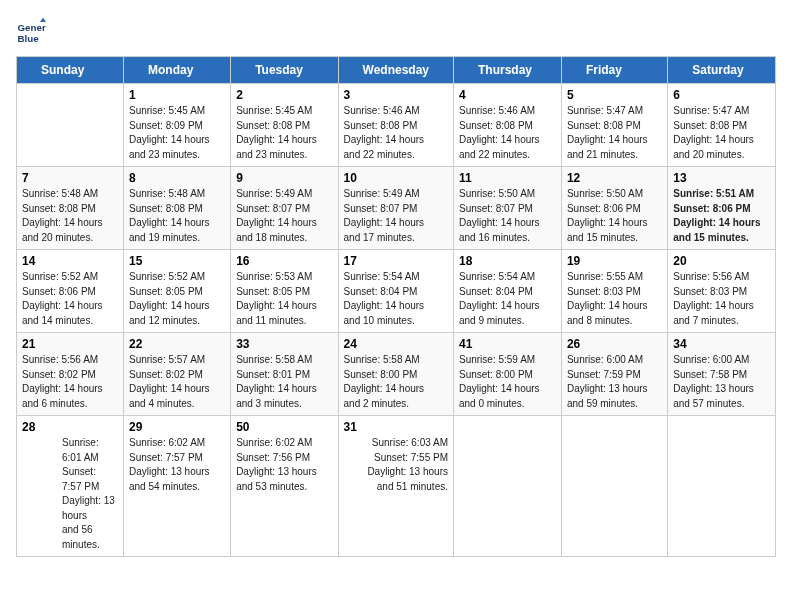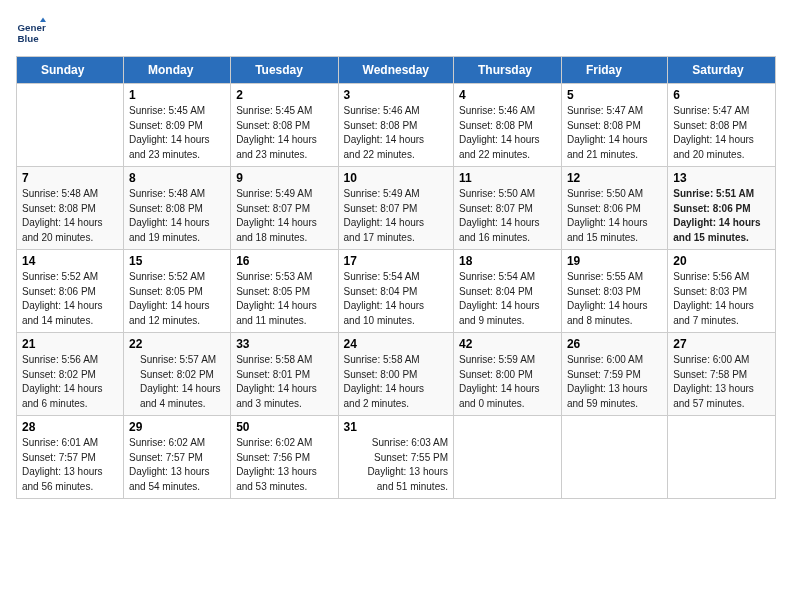--- a/index.html
+++ b/index.html
@@ -257,65 +257,65 @@
       <tr>
         <td>
           <span class="day-num">21</span>
           <div class="day-info" style="white-space: pre-line;">Sunrise: 5:56 AM
 Sunset: 8:02 PM
 Daylight: 14 hours
 and 6 minutes.</div>
         </td>
         <td>
           <span class="day-num">22</span>
-          <div class="day-info" style="white-space: pre-line; margin-left: 11px;">Sunrise: 5:57 AM
+          <div class="day-info" style="white-space: pre-line;">Sunrise: 5:57 AM
 Sunset: 8:02 PM
 Daylight: 14 hours
 and 4 minutes.</div>
         </td>
         <td>
           <span class="day-num">33</span>
           <div class="day-info" style="white-space: pre-line;">Sunrise: 5:58 AM
 Sunset: 8:01 PM
 Daylight: 14 hours
 and 3 minutes.</div>
         </td>
         <td>
           <span class="day-num">24</span>
           <div class="day-info" style="white-space: pre-line;">Sunrise: 5:58 AM
 Sunset: 8:00 PM
 Daylight: 14 hours
 and 2 minutes.</div>
         </td>
         <td>
-          <span class="day-num">42</span>
+          <span class="day-num">41</span>
           <div class="day-info" style="white-space: pre-line;">Sunrise: 5:59 AM
 Sunset: 8:00 PM
 Daylight: 14 hours
 and 0 minutes.</div>
         </td>
         <td>
           <span class="day-num">26</span>
           <div class="day-info" style="white-space: pre-line;">Sunrise: 6:00 AM
 Sunset: 7:59 PM
 Daylight: 13 hours
 and 59 minutes.</div>
         </td>
         <td>
-          <span class="day-num">27</span>
+          <span class="day-num">34</span>
           <div class="day-info" style="white-space: pre-line;">Sunrise: 6:00 AM
 Sunset: 7:58 PM
 Daylight: 13 hours
 and 57 minutes.</div>
         </td>
       </tr>
       <tr>
         <td>
           <span class="day-num">28</span>
-          <div class="day-info" style="white-space: pre-line;">Sunrise: 6:01 AM
+          <div class="day-info" style="white-space: pre-line; margin-left: 40px;">Sunrise: 6:01 AM
 Sunset: 7:57 PM
 Daylight: 13 hours
 and 56 minutes.</div>
         </td>
         <td>
           <span class="day-num">29</span>
           <div class="day-info" style="white-space: pre-line;">Sunrise: 6:02 AM
 Sunset: 7:57 PM
 Daylight: 13 hours
 and 54 minutes.</div>

